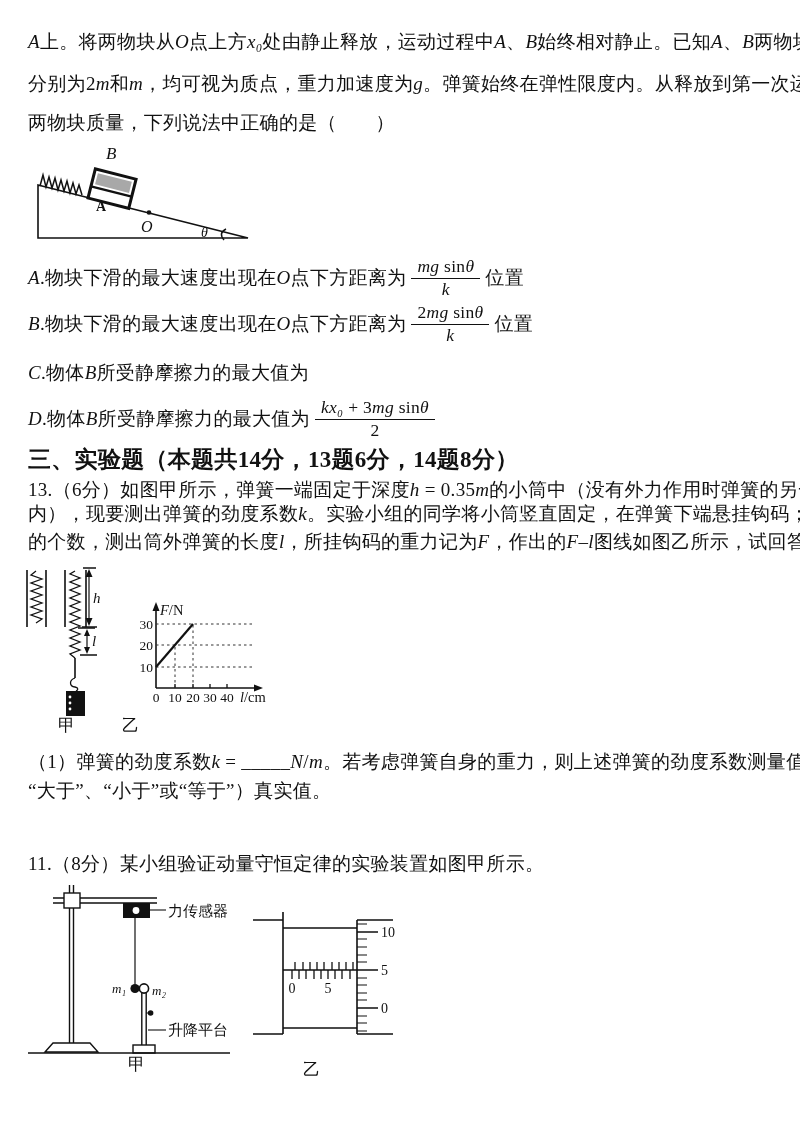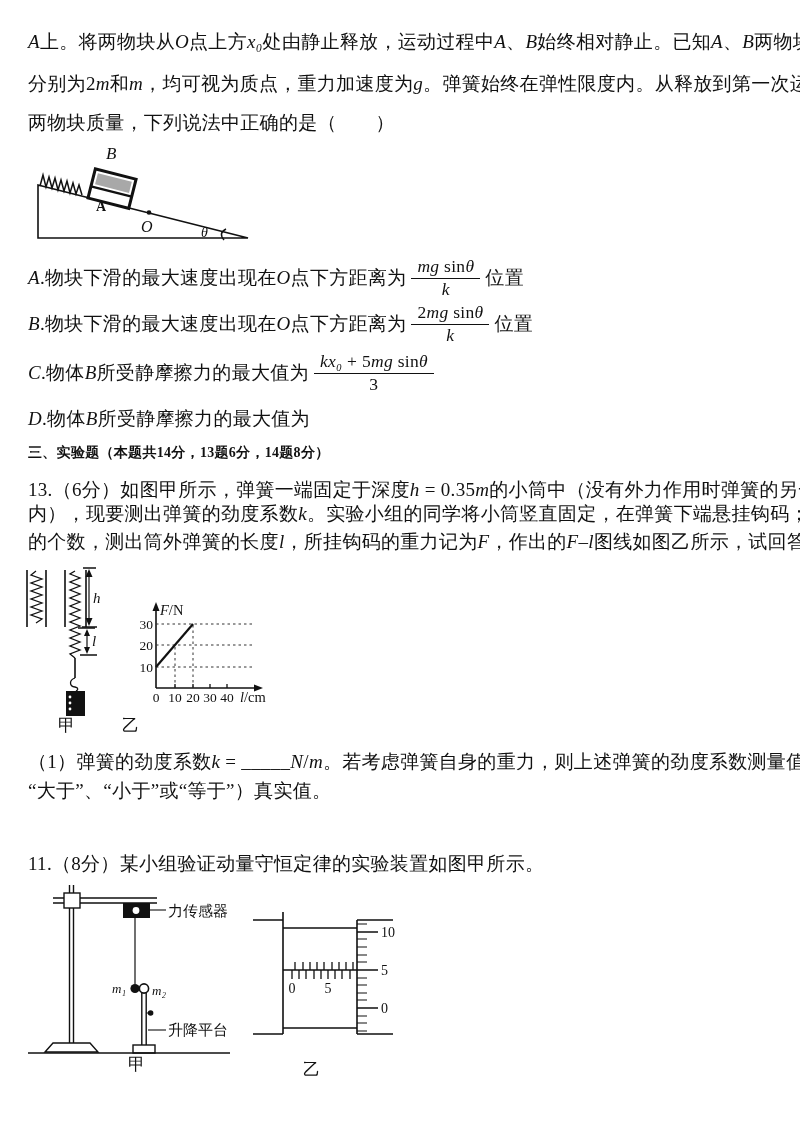--- a/index.html
+++ b/index.html
@@ -1,19 +1,19 @@
 <!DOCTYPE html>
 <html><head>
 <meta charset="utf-8">
 <style>
   html,body{margin:0;padding:0;background:#fff;}
   .page{position:relative;width:800px;height:1128px;background:#ffffff;color:#111;
         font-family:"Liberation Serif","DejaVu Serif",serif;font-size:19px;overflow:hidden;}
   .line{position:absolute;left:28px;white-space:nowrap;letter-spacing:0.3px;}
-  .heading{font-weight:bold;font-size:14px;text-align:center;}
+  .heading{font-weight:bold;font-size:23px;text-align:center;}
   .opt{position:absolute;left:28px;height:46px;display:flex;align-items:center;white-space:nowrap;letter-spacing:0.3px;}
   .frac{display:inline-flex;flex-direction:column;align-items:center;margin:0 5px;font-size:17.5px;line-height:1.12;}
   .frac .num{border-bottom:1.4px solid #111;padding:0 6px 1px 6px;}
   .frac .den{padding-top:1px;}
   .cap{position:absolute;font-size:17px;letter-spacing:1px;}
   .fig{position:absolute;}
   svg text{font-family:"Liberation Serif","DejaVu Serif",serif;fill:#111;}
   svg .it{font-style:italic;}
   i{font-style:italic;}
 </style>
@@ -58,28 +58,28 @@
       <span class="math">物块下滑的最大速度出现在<i>O</i>点下方距离为</span>
     <span class="frac">
         <span class="num math">2<i>mg</i> sin<i>θ</i></span>
         <span class="den math"><i>k</i></span>
       </span>
     <span class="math">位置</span>
   </div>
   <div class="opt" style="top:350px">
     <span class="math"><i>C</i>.</span>
       <span class="math">物体<i>B</i>所受静摩擦力的最大值为</span>
-    <span class="frac">
-        <span class="num math"><i>kx₀</i> + 5<i>mg</i> sin<i>θ</i></span>
-        <span class="den math">3</span>
-      </span>
   </div>
   <div class="opt" style="top:396px">
     <span class="math"><i>D</i>.</span>
       <span class="math">物体<i>B</i>所受静摩擦力的最大值为</span>
+    <span class="frac">
+        <span class="num math"><i>kx₀</i> + 3<i>mg</i> sin<i>θ</i></span>
+        <span class="den math">2</span>
+      </span>
   </div>
 
   <div class="line heading" style="top:444px">三、实验题（本题共14分，13题6分，14题8分）</div>
 
   <div class="line math" style="top:477px">13.（6分）如图甲所示，弹簧一端固定于深度<i>h</i> = 0.35<i>m</i>的小筒中（没有外力作用时弹簧的另一端也位于筒</div>
   <div class="line math" style="top:501px">内），现要测出弹簧的劲度系数<i>k</i>。实验小组的同学将小筒竖直固定，在弹簧下端悬挂钩码；改变所挂钩码</div>
   <div class="line math" style="top:529px">的个数，测出筒外弹簧的长度<i>l</i>，所挂钩码的重力记为<i>F</i>，作出的<i>F</i>–<i>l</i>图线如图乙所示，试回答下列问题：</div>
 
   <svg class="fig" style="left:8px;top:562px" width="115" height="168" viewBox="0 0 115 168">
     <g fill="none" stroke="#111" stroke-width="1.6">

